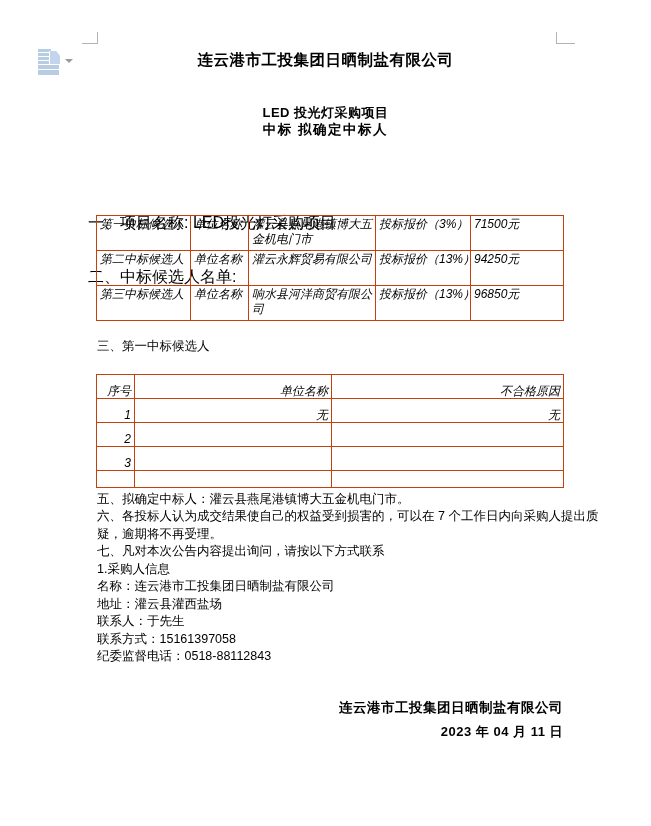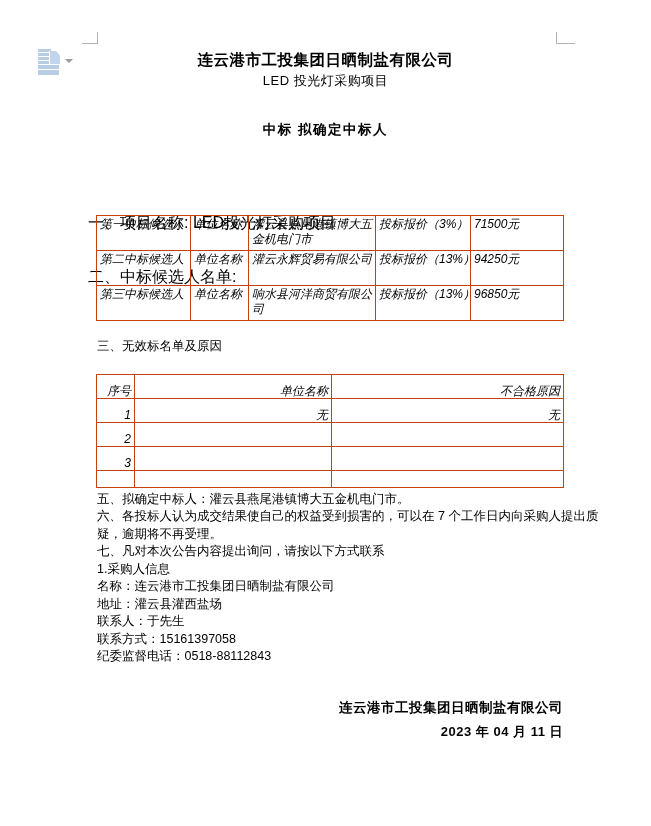--- a/index.html
+++ b/index.html
@@ -23,22 +23,22 @@
   .pi-fold { position:absolute; left:11px; top:2px; width:10px; height:13px; background:#c3d5ec;
     clip-path:polygon(0 0,65% 0,100% 35%,100% 100%,0 100%); border-left:1px solid #ffffff; }
   .pi-bar  { position:absolute; left:0; top:16px; width:21px; height:10px;
     background:linear-gradient(#b8cce4 0 4px,#ffffff 4px 5px,#b8cce4 5px); }
   .pi-arrow { left:65px; top:27px; width:0; height:0;
     border-left:4px solid transparent; border-right:4px solid transparent;
     border-top:4px solid #9a9a9a; }
 
   .title1 { left:0; top:18px; width:100%; text-align:center;
             font-weight:bold; font-size:15.5px; letter-spacing:0.5px; }
-  .title2 { left:0; top:40px; width:100%; text-align:center;
-            font-weight:normal; font-size:13px; letter-spacing:0.5px; }
+  .title2 { left:0; top:72px; width:100%; text-align:center;
+            font-weight:bold; font-size:13px; letter-spacing:0.5px; }
   .title3 { left:0; top:89px; width:100%; text-align:center;
             font-weight:bold; font-size:13.5px; letter-spacing:1.5px; }
 
   .sec12 { left:88px; top:146px; font-size:16px; line-height:18px; white-space:pre; }
   .sec3  { left:97px; top:306px; font-size:12.5px; white-space:pre; }
 
   table { border-collapse:collapse; table-layout:fixed; }
   td { border:1px solid #c2410c; font-size:12px; line-height:15px;
        padding:1px 3px 0 3px; vertical-align:top; overflow:hidden;font-style:italic; }
 
@@ -105,21 +105,21 @@
     <tr>
       <td class="nowrap">第三中标候选人</td>
       <td class="nowrap">单位名称</td>
       <td>响水县河洋商贸有限公司</td>
       <td class="nowrap">投标报价（13%）</td>
       <td class="nowrap">96850元</td>
     </tr>
   </tbody>
 </table>
 
-<div class="abs sec3">三、无效标名单及原因</div>
+<div class="abs sec3">三、第一中标候选人</div>
 
 <table class="abs tbl2">
   <colgroup>
       <col style="width:38px">
       <col style="width:197px">
       <col style="width:232px">
     </colgroup>
   <tbody>
     <tr>
       <td>序号</td>

